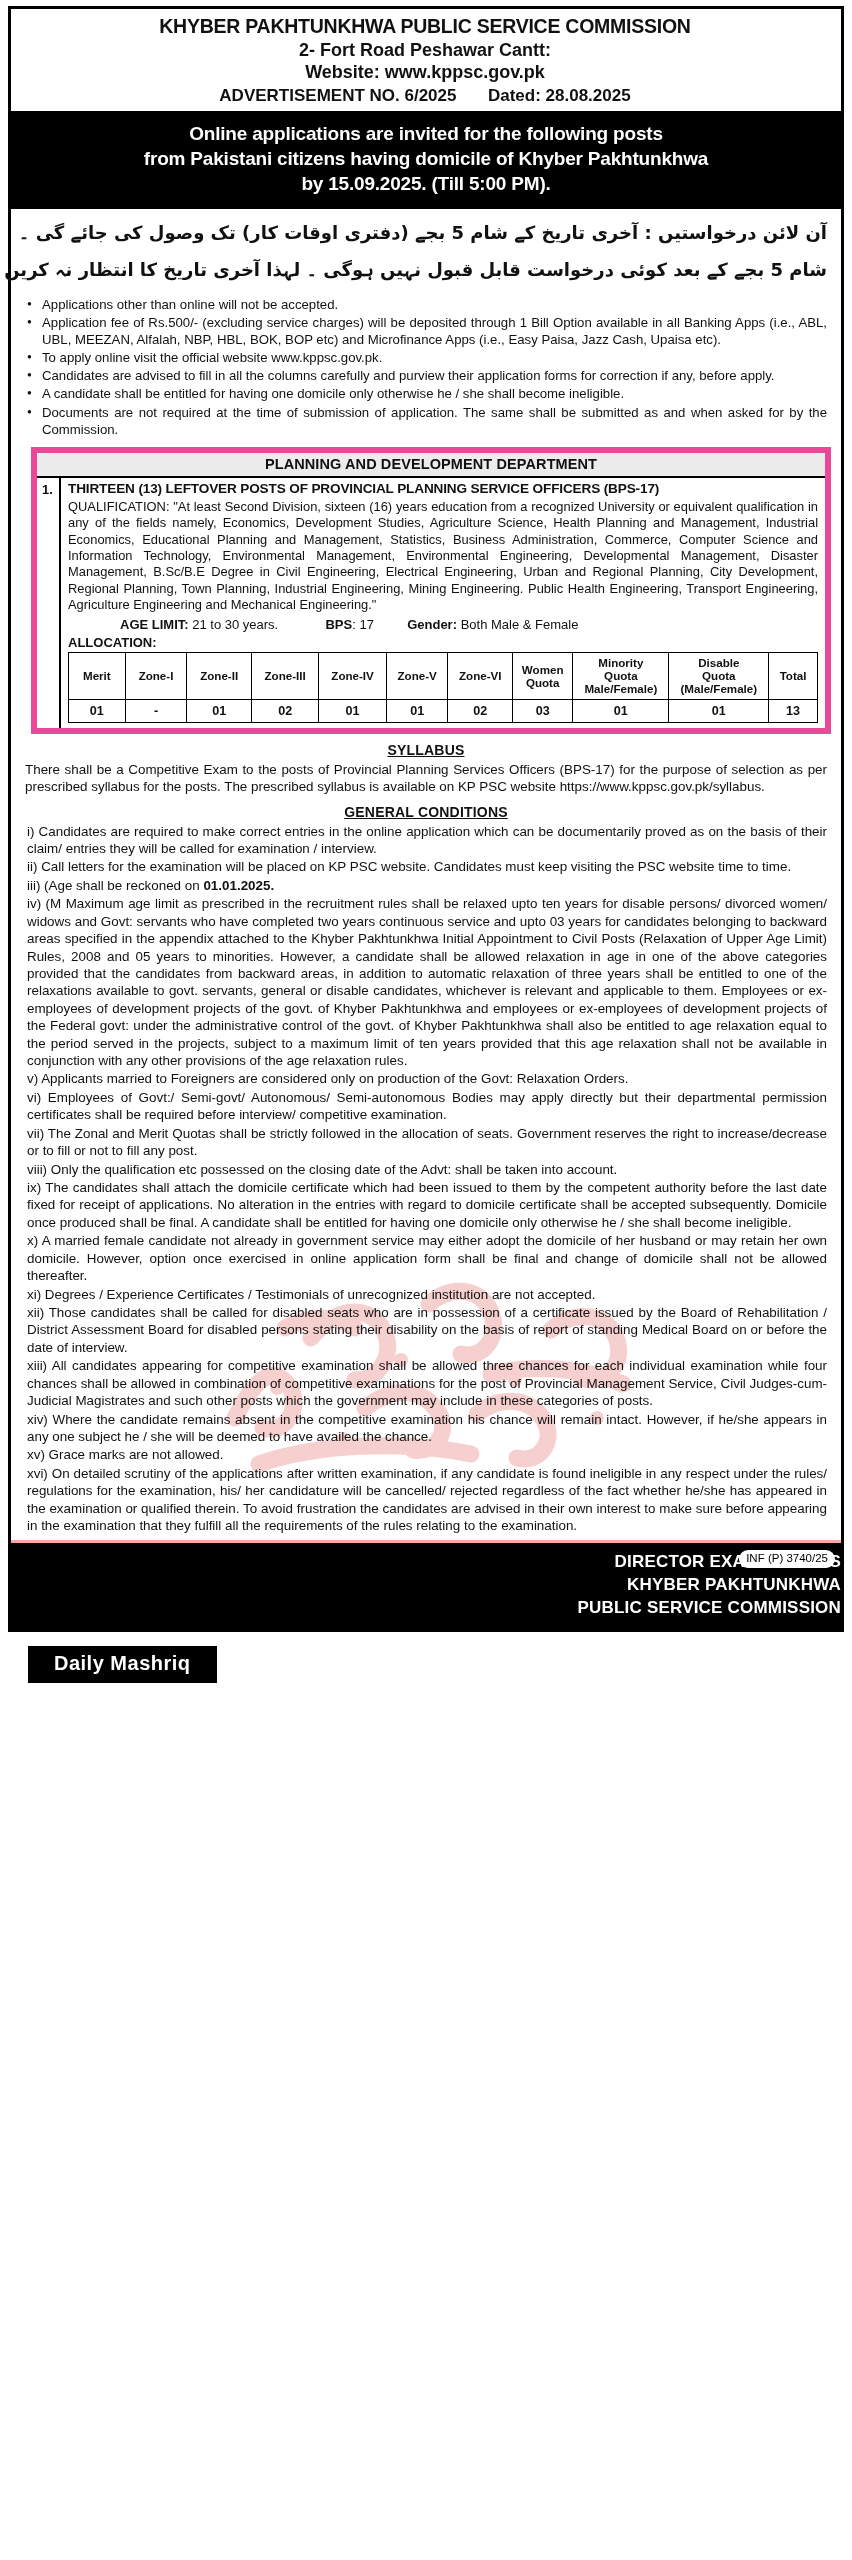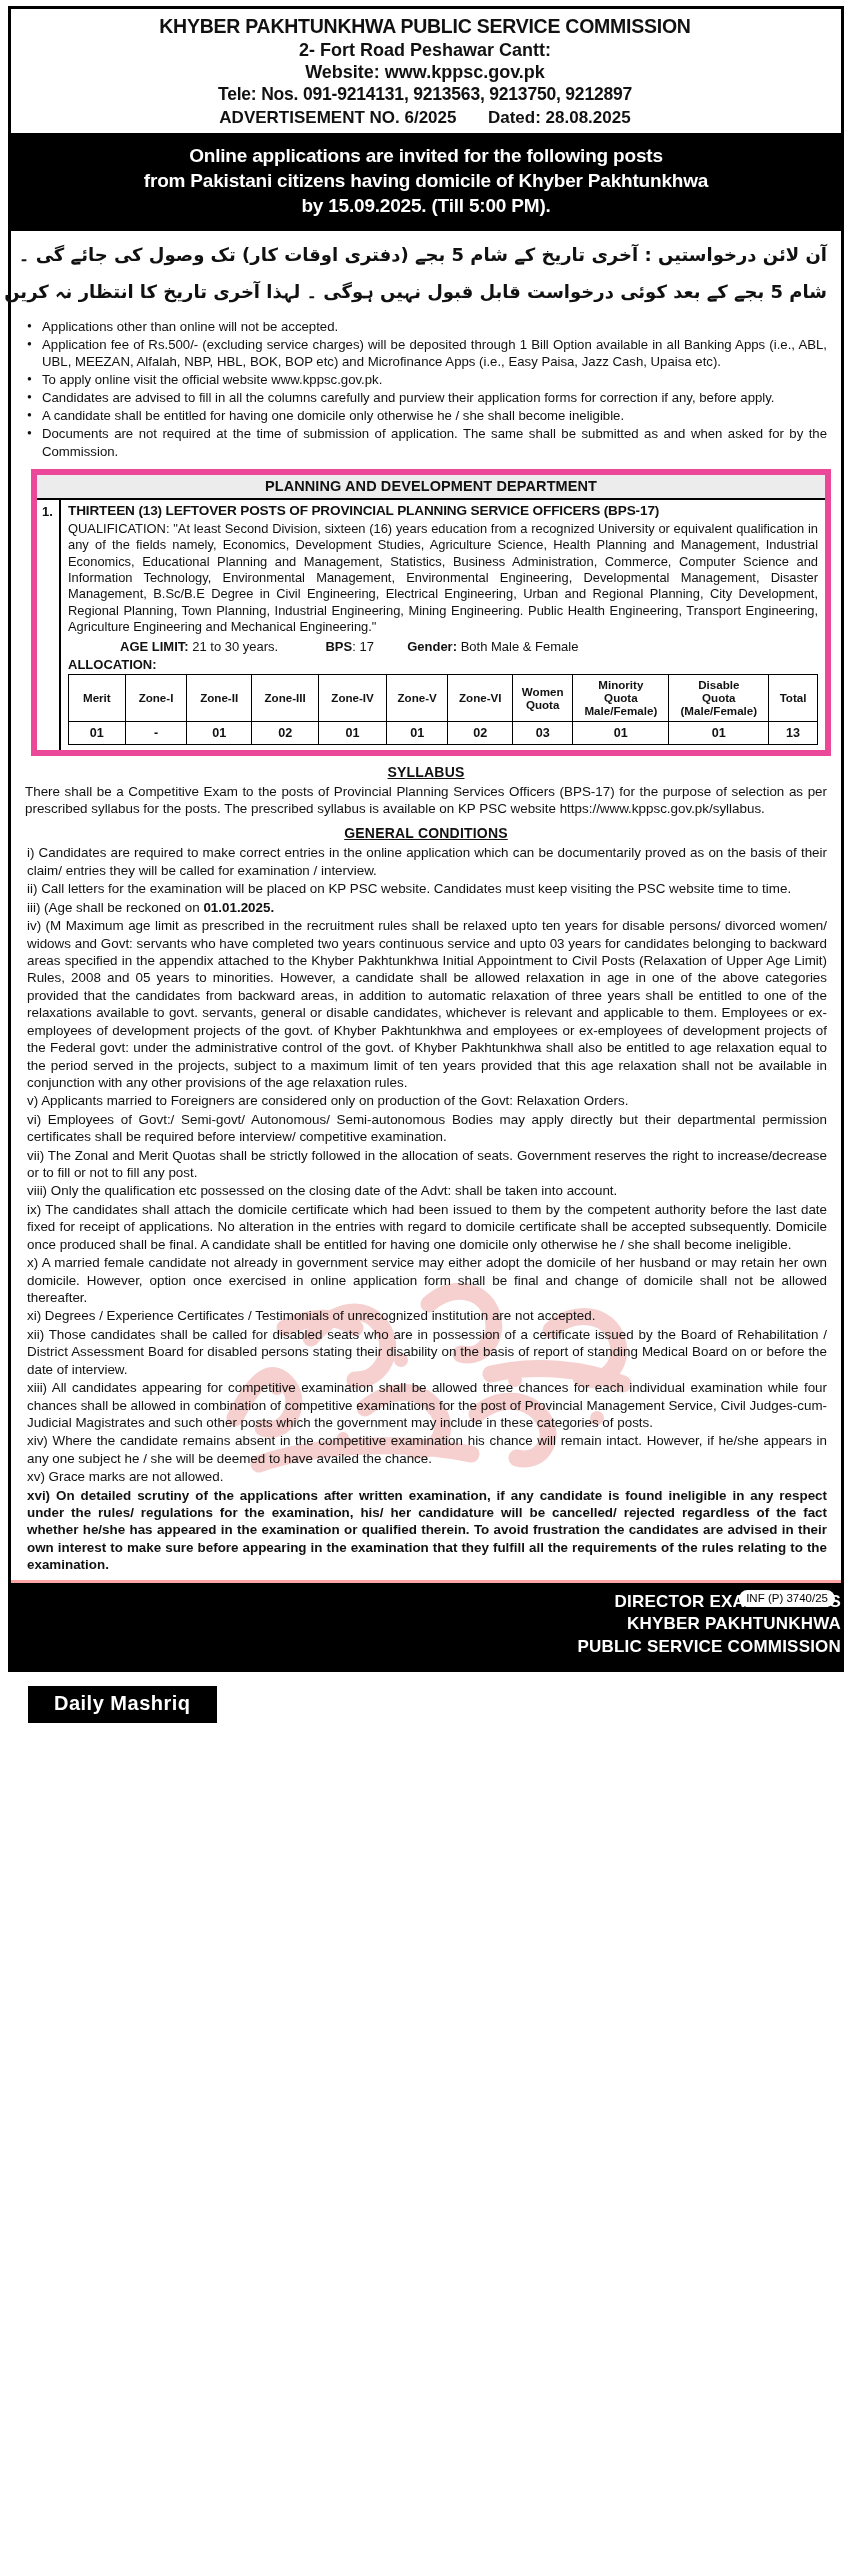--- a/index.html
+++ b/index.html
@@ -161,21 +161,21 @@
   .body-text{
     padding:0 14px;
     font-size:13.4px;
     line-height:1.30;
     text-align:justify;
   }
   .body-text p{margin:0 0 1px 0;}
   .body-text p.last{text-align:left;}
   .body-text b{font-weight:bold;}
   .cond p{margin:0 0 1px 0;}
-  .cond p.bolded{font-weight:bold;}
+  .cond p.bolded{font-weight:normal;}
 
   
   .watermark{
     position:absolute;
     left:215px;
     top:1268px;
     width:440px;
     height:250px;
     pointer-events:none;
     opacity:0.42;
@@ -248,21 +248,20 @@
       </g>
     </svg>
   </div>
 
   <div class="ad-frame">
 
     <div class="hdr">
       <div class="l1">KHYBER PAKHTUNKHWA PUBLIC SERVICE COMMISSION</div>
       <div class="l2">2- Fort Road Peshawar Cantt:</div>
       <div class="l3">Website: www.kppsc.gov.pk</div>
-      <div class="l4">Tele: Nos. 091-9214131, 9213563, 9213750, 9212897</div>
       <div class="l5">
         <span>ADVERTISEMENT NO. 6/2025</span>
         <span class="gap"></span>
         <span>Dated: 28.08.2025</span>
       </div>
     </div>
 
     <div class="banner">
       <div>Online applications are invited for the following posts</div>
       <div>from Pakistani citizens having domicile of Khyber Pakhtunkhwa</div>

